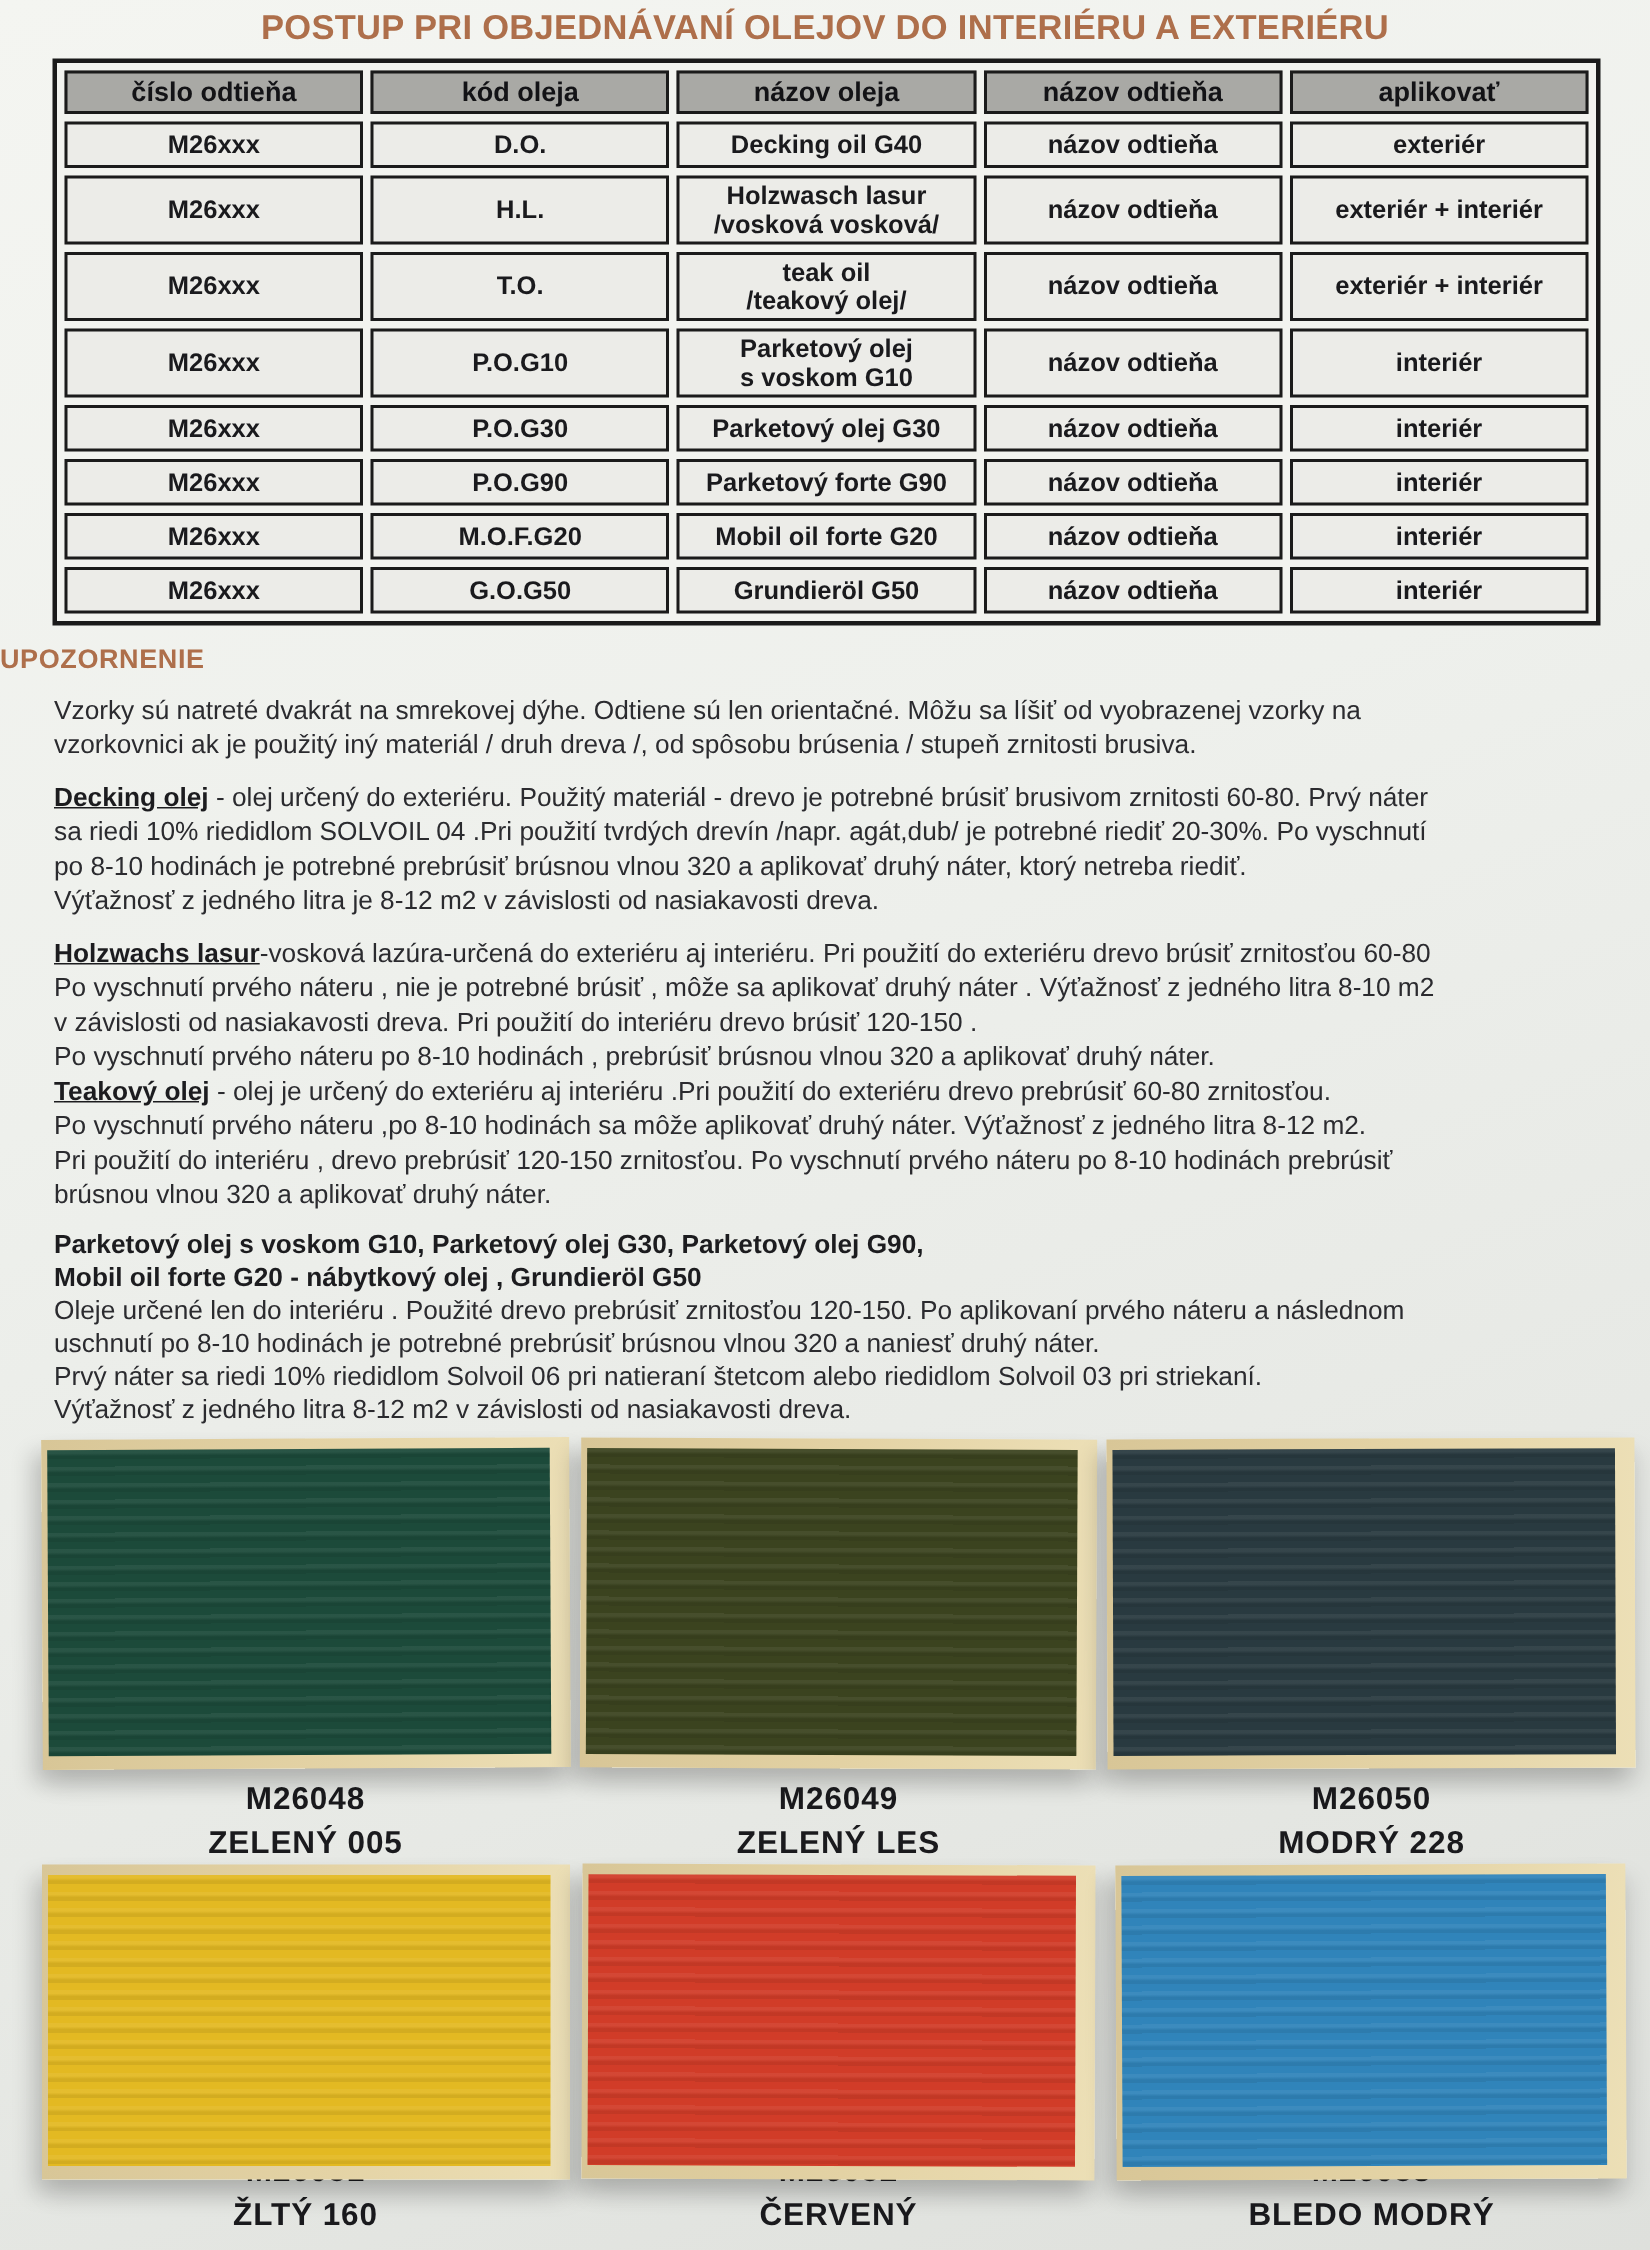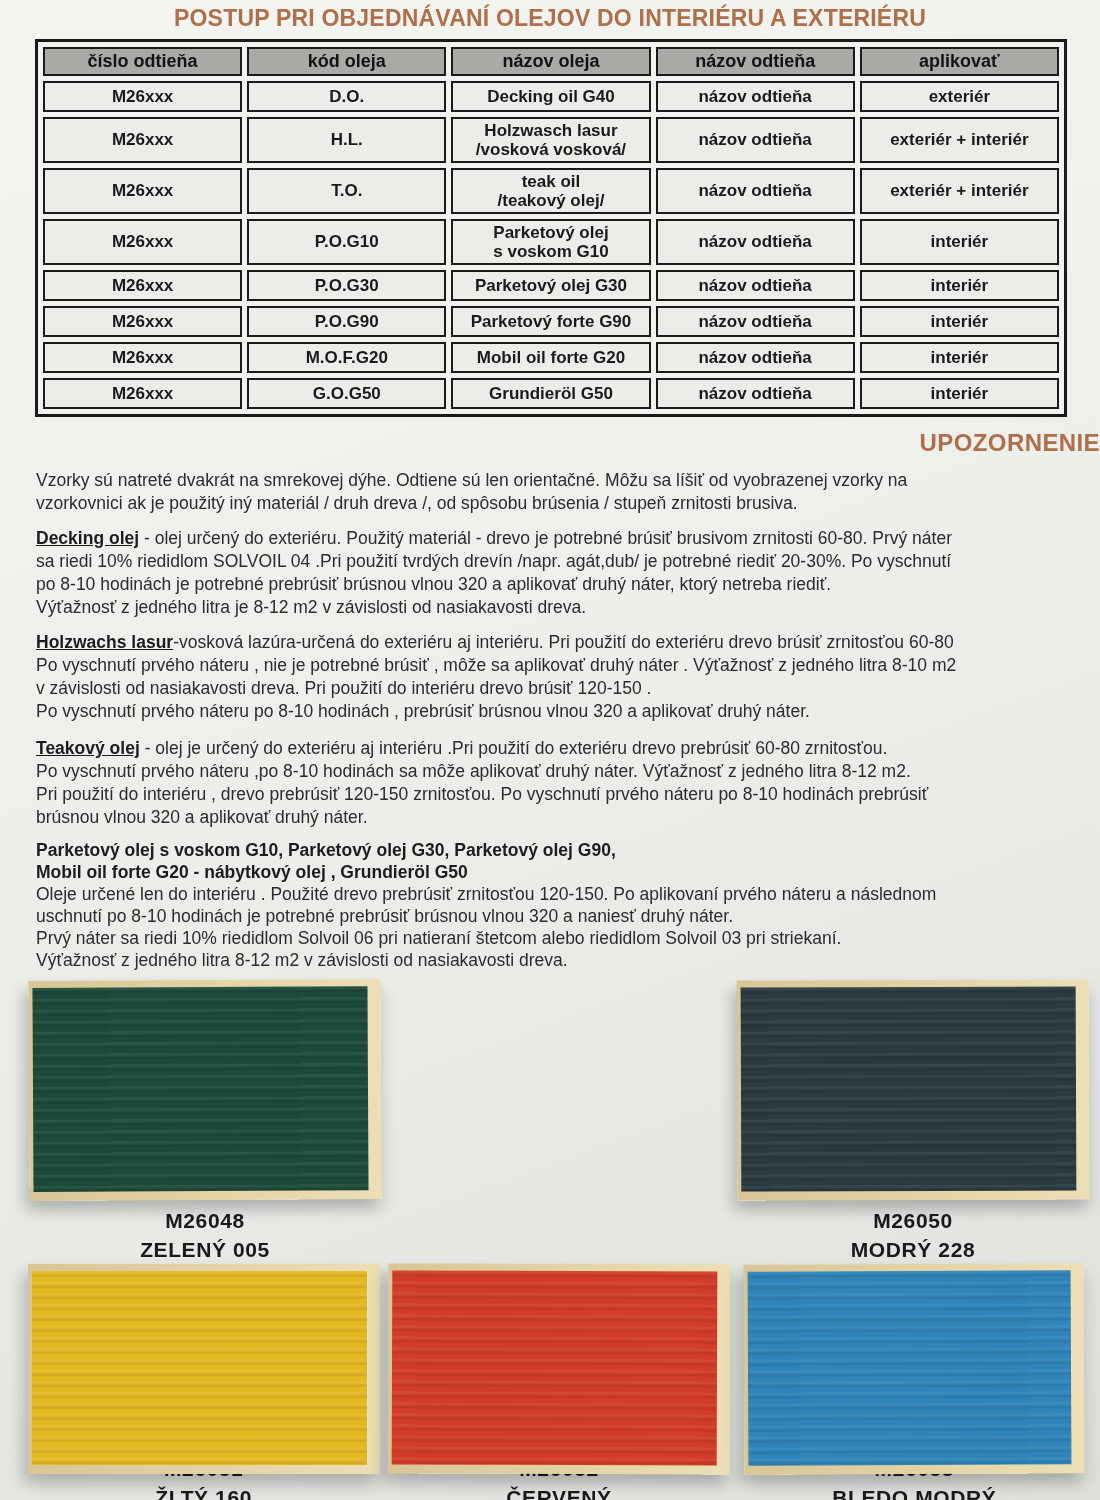--- a/index.html
+++ b/index.html
@@ -30,35 +30,34 @@
   }
   .order-table th { background:#a9a9a5; color:#131316; font-size:18px; height:20px; }
   .order-table td { background:#ececE8; background:#ececе8; background:#ecece8; color:#1a1a1d; font-size:17px; }
   tr.short td { height:31px; }
   tr.tall  td { height:43px; }
   td .l1 { display:block; line-height:19px; }
   td .l2 { display:block; line-height:19px; }
   td .l2:empty { display:none; }
   
   .notice-heading {
-    margin-top:12px; text-align:right;
-    font-size:24px; font-weight:bold; letter-spacing:0.4px;
+    margin-top:12px; text-align:left;
+    font-size:18px; font-weight:bold; letter-spacing:0.4px;
     color:#ae6f4b;
-    padding-left:29px;
   }
   .para {
     margin:12px 26px 0 36px;
     font-size:17.5px; line-height:23px;
     white-space:pre-line;
     color:#2b2b2f;
   }
   .para b { color:#1c1c1f;text-decoration:underline; }
   .para .bold-line { display:block; font-weight:bold; color:#1c1c1f; }
   .para.p-parquet { line-height:22px; margin-top:10px; }
-  .para.p-teak { margin-top:14px; }
+  .para.p-teak { margin-top:0; }
   
   .swatch-row { display:flex; justify-content:space-between; padding:0 8px 0 10px;margin-left:16px; }
   .row-a { margin-top:9px; }
   .row-b { margin-top:2px; }
   .sw-block { width:358px; display:flex; flex-direction:column; align-items:center; }
   .board {
     position:relative; z-index:2; width:352px;
     background:linear-gradient(90deg,#d8c697 0%,#e4d3a5 55%,#ecdfb6 100%);
     padding:7px 13px 9px 4px;
     box-shadow:-7px 9px 14px rgba(0,0,0,0.16), 4px 10px 16px rgba(0,0,0,0.10);
@@ -211,20 +210,29 @@
   <div class="swatch-row row-a">
     <div class="sw-block sw-1">
       <div class="board">
         <div class="paint" style="background-color: rgb(28, 74, 58);"></div>
       </div>
       <div class="labels">
         <div class="sw-code">M26048</div>
         <div class="sw-name">ZELENÝ 005</div>
       </div>
     </div>
+    <div class="sw-block sw-2">
+      <div class="board">
+        <div class="paint" style="background-color: rgb(59, 67, 31);"></div>
+      </div>
+      <div class="labels">
+        <div class="sw-code">M26049</div>
+        <div class="sw-name">ZELENÝ LES</div>
+      </div>
+    </div>
     <div class="sw-block sw-3">
       <div class="board">
         <div class="paint" style="background-color: rgb(41, 58, 64);"></div>
       </div>
       <div class="labels">
         <div class="sw-code">M26050</div>
         <div class="sw-name">MODRÝ 228</div>
       </div>
     </div>
   </div>

